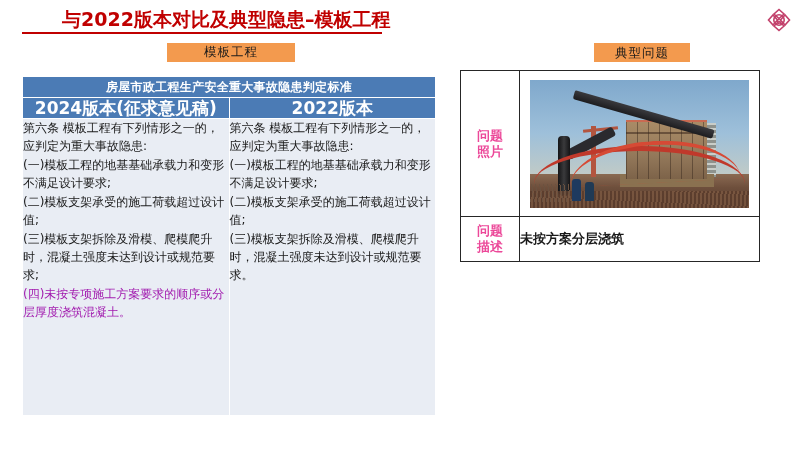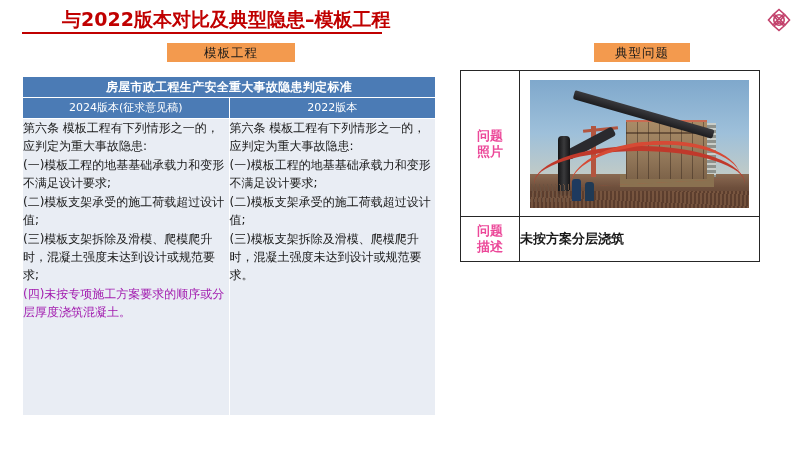--- a/index.html
+++ b/index.html
@@ -42,21 +42,21 @@
   .badge {
     position: absolute;
     background: #F39A4E;
     color: #1a1a1a;
     font-size: 12.5px;
     text-align: center;
     line-height: 19px;
     height: 19px;
     letter-spacing: 1px;
   }
-  .badge-left  { left: 167px; top: 43px; width: 128px; }
+  .badge-left  { left: 167px; top: 43px; width: 128px; font-family: Liberation Serif, serif; }
   .badge-right { left: 594px; top: 43px; width: 96px; }
 
   
   .cmp-table {
     position: absolute;
     left: 22px; top: 76px;
     width: 414px;
     border-collapse: collapse;
     table-layout: fixed;
   }
@@ -71,22 +71,22 @@
     font-size: 12px;
     font-weight: bold;
     text-align: center;
     height: 20px;
     line-height: 20px;
     letter-spacing: 0.3px;
   }
   .hdr-sub {
     background: #4B7BB5;
     color: #ffffff;
-    font-size: 11px;
-    font-weight: normal;
+    font-size: 17px;
+    font-weight: bold;
     text-align: center;
     height: 20px;
     line-height: 20px;
   }
   .body-cell {
     background: #E9EDF4;
     color: #1a1a1a;
     font-size: 12px;
     line-height: 18px;
     padding: 4px 5px 6px 5px;

